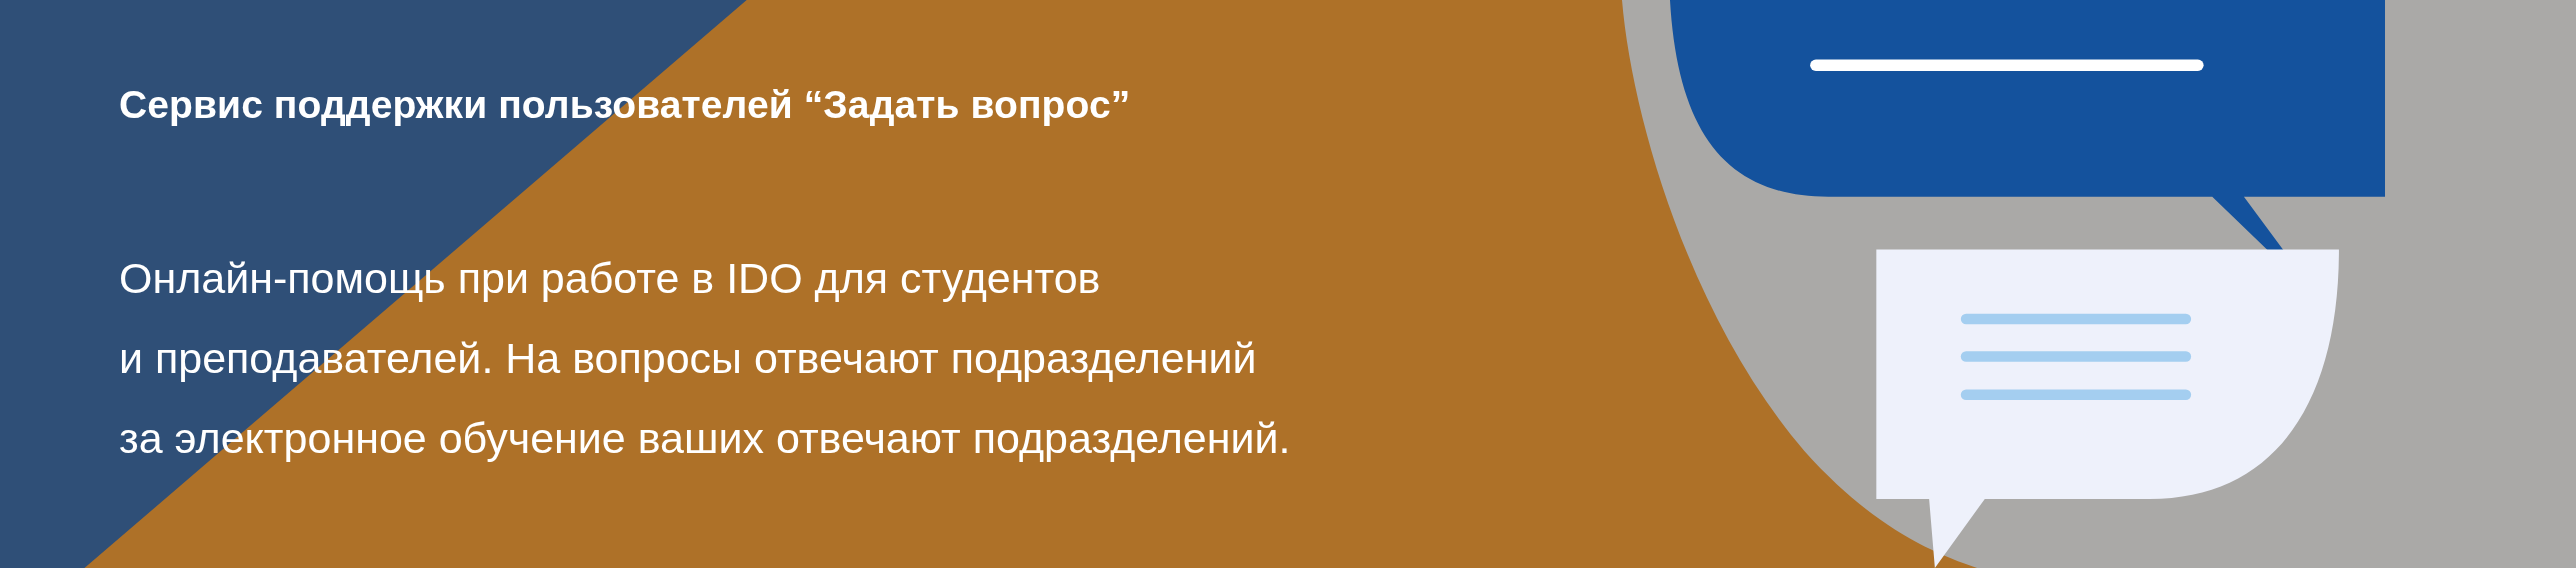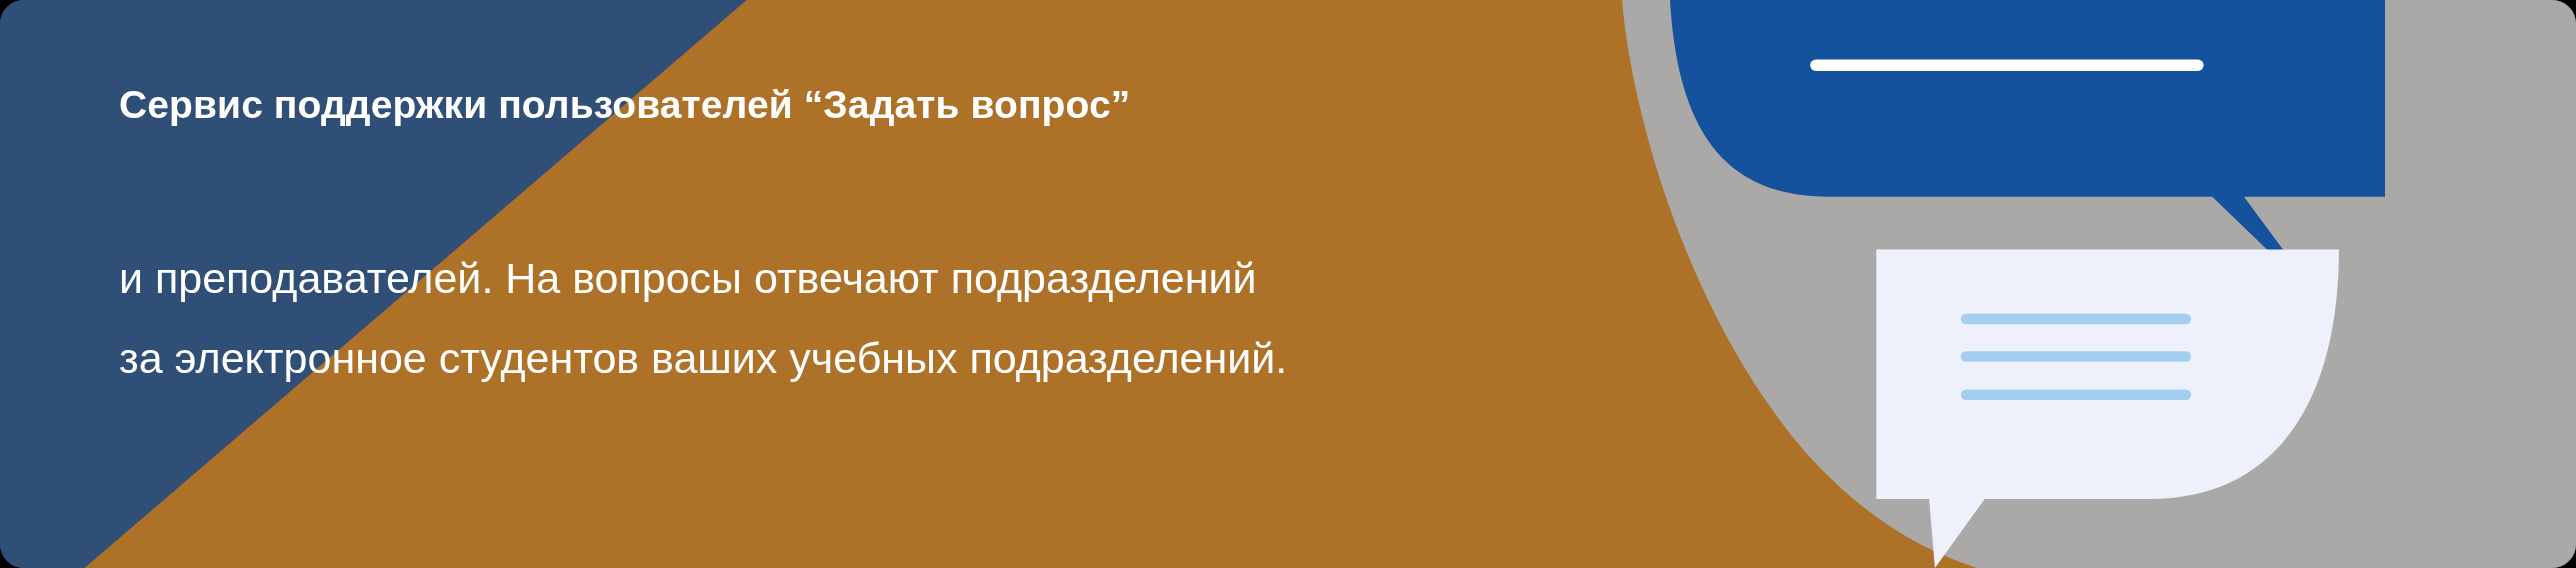--- a/index.html
+++ b/index.html
@@ -8,21 +8,20 @@
     padding: 0;
     background: #000;
   }
   #stage {
     position: relative;
     width: 2576px;
     height: 568px;
     overflow: hidden;
     background: #2f4f77;
     font-family: "Liberation Sans", sans-serif;
-    border-radius: 24px;
   }
   #bg-svg {
     position: absolute;
     inset: 0;
     width: 2576px;
     height: 568px;
     display: block;
   }
   .text-layer {
     position: absolute;
@@ -95,19 +94,20 @@
 
     <rect x="2043" y="327" width="240" height="11" rx="5.5" fill="#a4cef0"></rect>
     <rect x="2043" y="366" width="240" height="11" rx="5.5" fill="#a4cef0"></rect>
     <rect x="2043" y="406" width="240" height="11" rx="5.5" fill="#a4cef0"></rect>
   </svg>
 
   <div class="text-layer">
     <div id="banner-title">Сервис поддержки пользователей “Задать вопрос”</div>
 
     <div id="banner-body">
+      <span class="body-line">Онлайн-помощь при работе в IDO для студентов</span>
       <span class="body-line">и преподавателей. На вопросы отвечают подразделений</span>
-      <span class="body-line">за электронное студентов ваших учебных подразделений.</span>
+      <span class="body-line">за электронное обучение ваших отвечают подразделений.</span>
     </div>
   </div>
 
 </div>
 
 
 </body></html>

